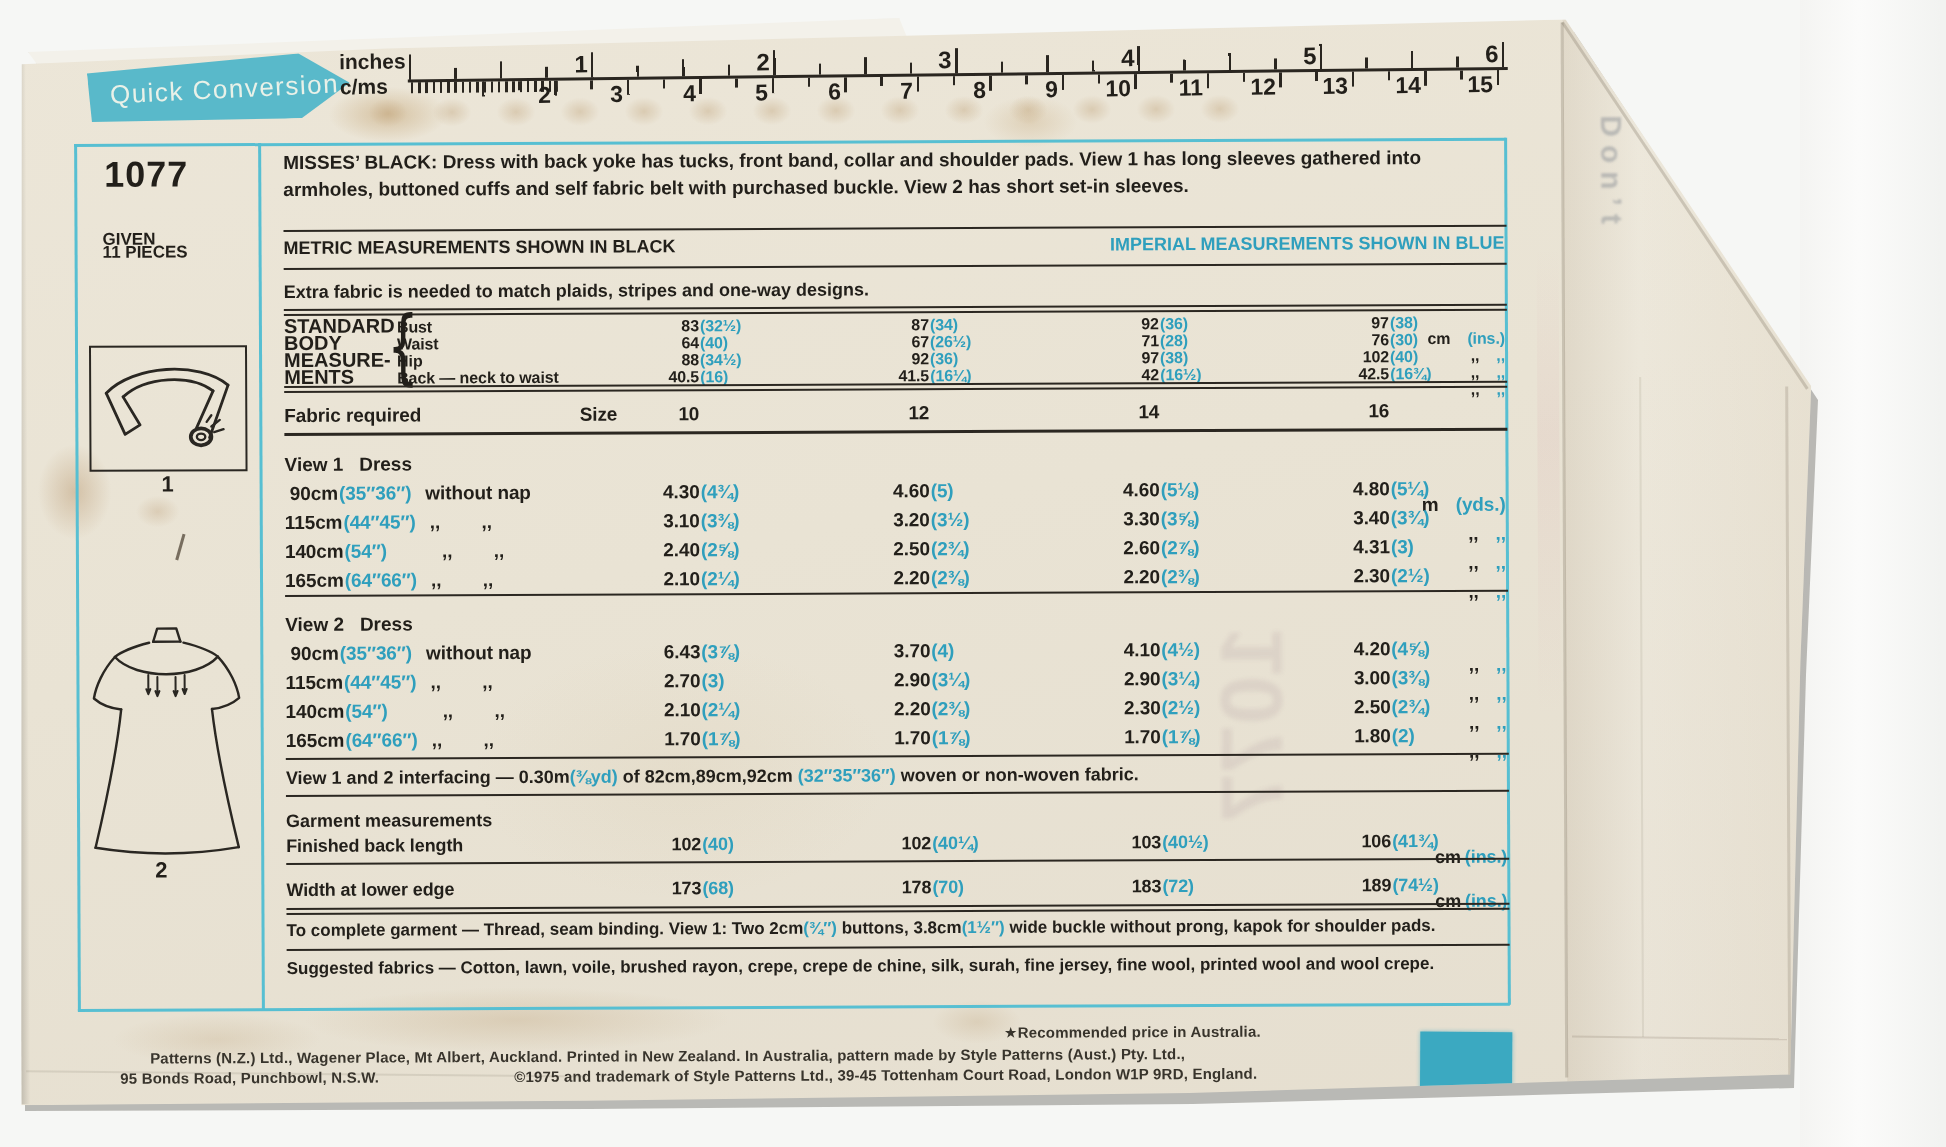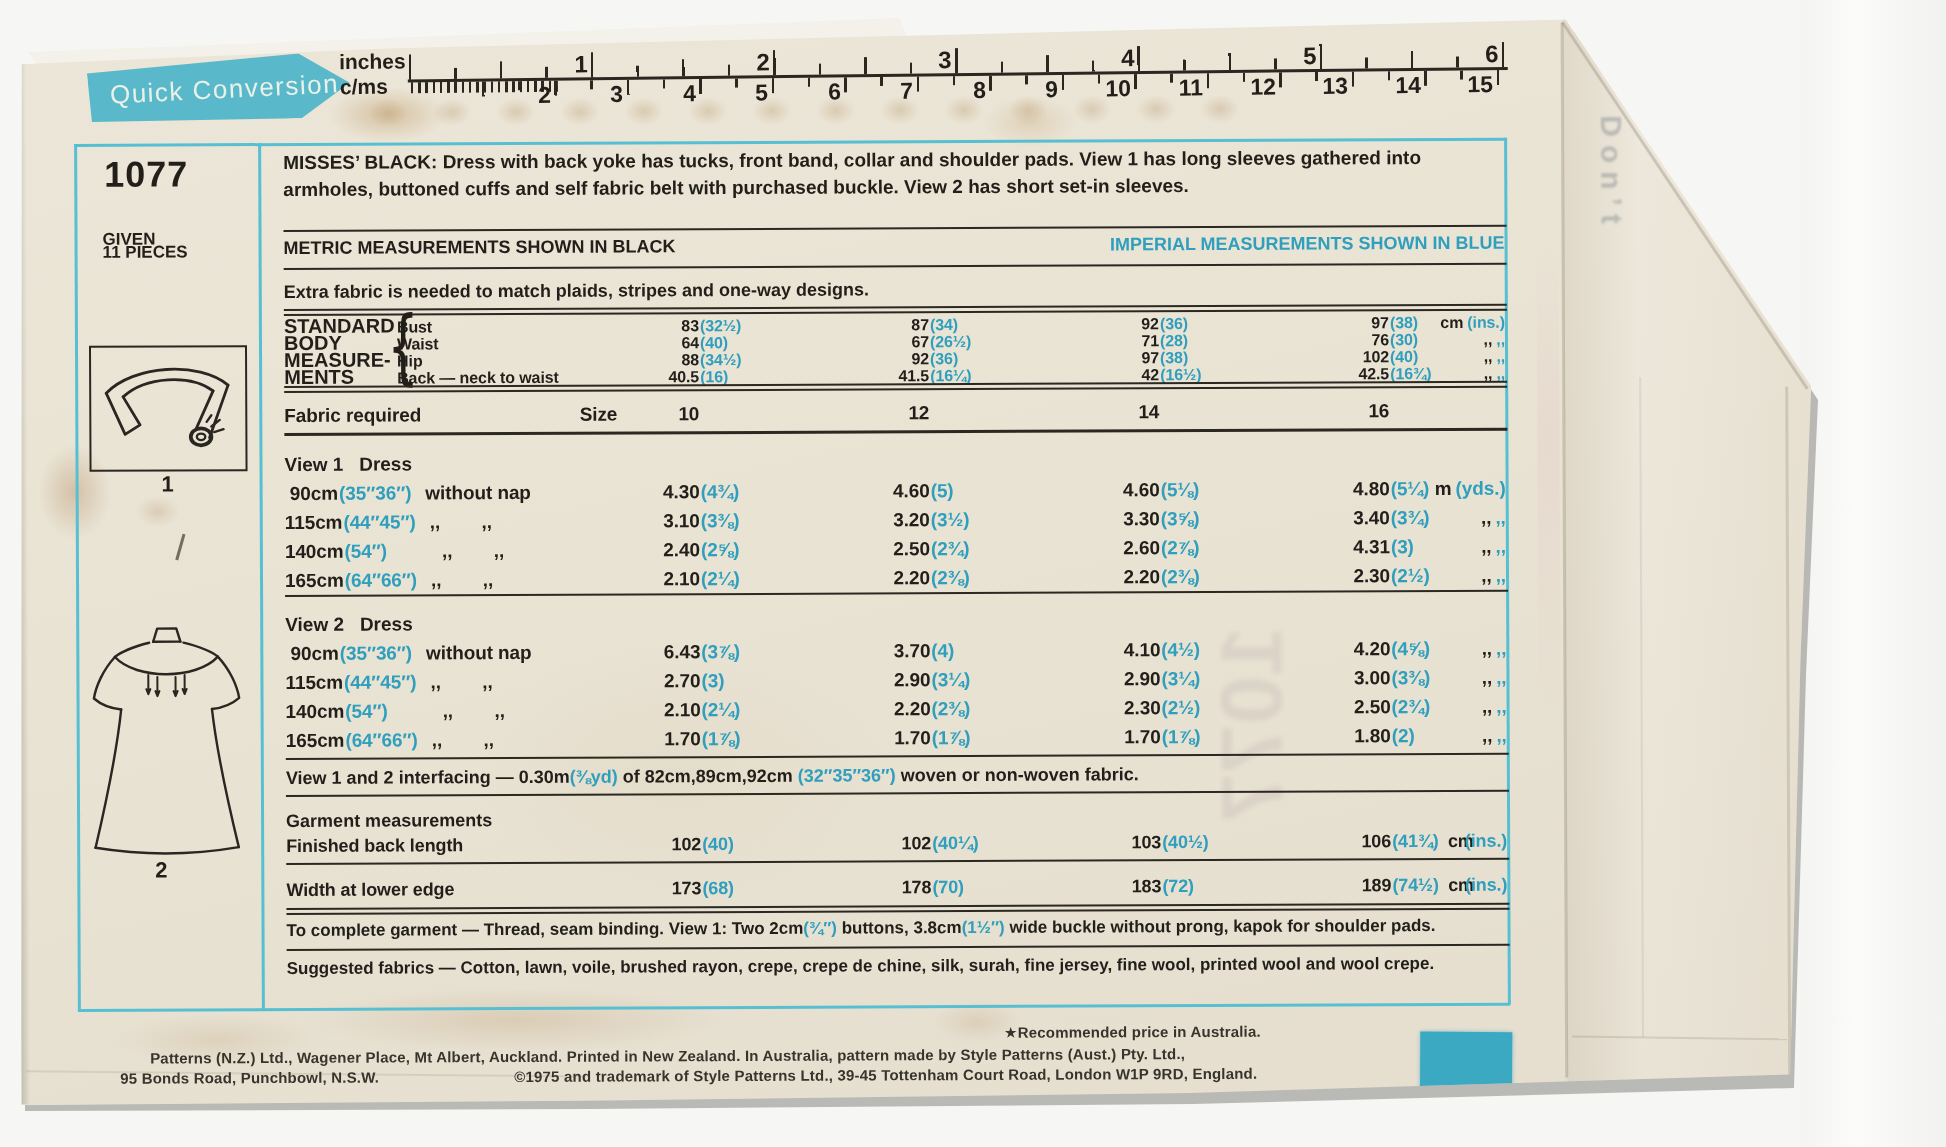--- a/index.html
+++ b/index.html
@@ -35,21 +35,21 @@
   #qc-arrow span{color:#e9f2ea;font-size:26px;font-weight:400;letter-spacing:1.5px;padding-left:22px;white-space:nowrap;}
   
   .ink{color:#221f1a;}
   .blue{color:#2f9fbd;}
   .hl{position:absolute;left:285px;width:1223px;height:2px;background:#2b2721;}
   .trow{position:absolute;left:285px;width:1223px;display:grid;grid-template-columns:345px 230px 230px 230px 188px;
         font-weight:700;color:#221f1a;letter-spacing:-0.1px;}
   .trow .c{display:flex;align-items:baseline;}
   .trow .v{width:70px;text-align:right;}
   .trow .p{color:#2f9fbd;padding-left:1px;}
-  .trow .u{position:absolute;right:2px;top:0;display:flex;gap:4px;}
+  .trow .u{position:absolute;right:2px;top:16px;display:flex;gap:17px;}
   .trow .u .pm{color:#221f1a;}
   .trow .u .p{color:#2f9fbd;padding-left:0;}
   .lab{display:flex;align-items:baseline;white-space:pre;}
   .lab .note{padding-left:14px;white-space:pre;color:#221f1a;}
   .f16{font-size:16px;line-height:17px;}
   .f18{font-size:18px;line-height:22px;}
   .f19{font-size:19px;line-height:24px;}
   .title{position:absolute;font-size:19px;font-weight:800;color:#221f1a;white-space:pre;}
   .para{position:absolute;left:285px;width:1222px;font-size:18px;font-weight:700;color:#221f1a;}
   .foot{position:absolute;font-size:15px;font-weight:600;color:#38342c;letter-spacing:.2px;white-space:nowrap;}

